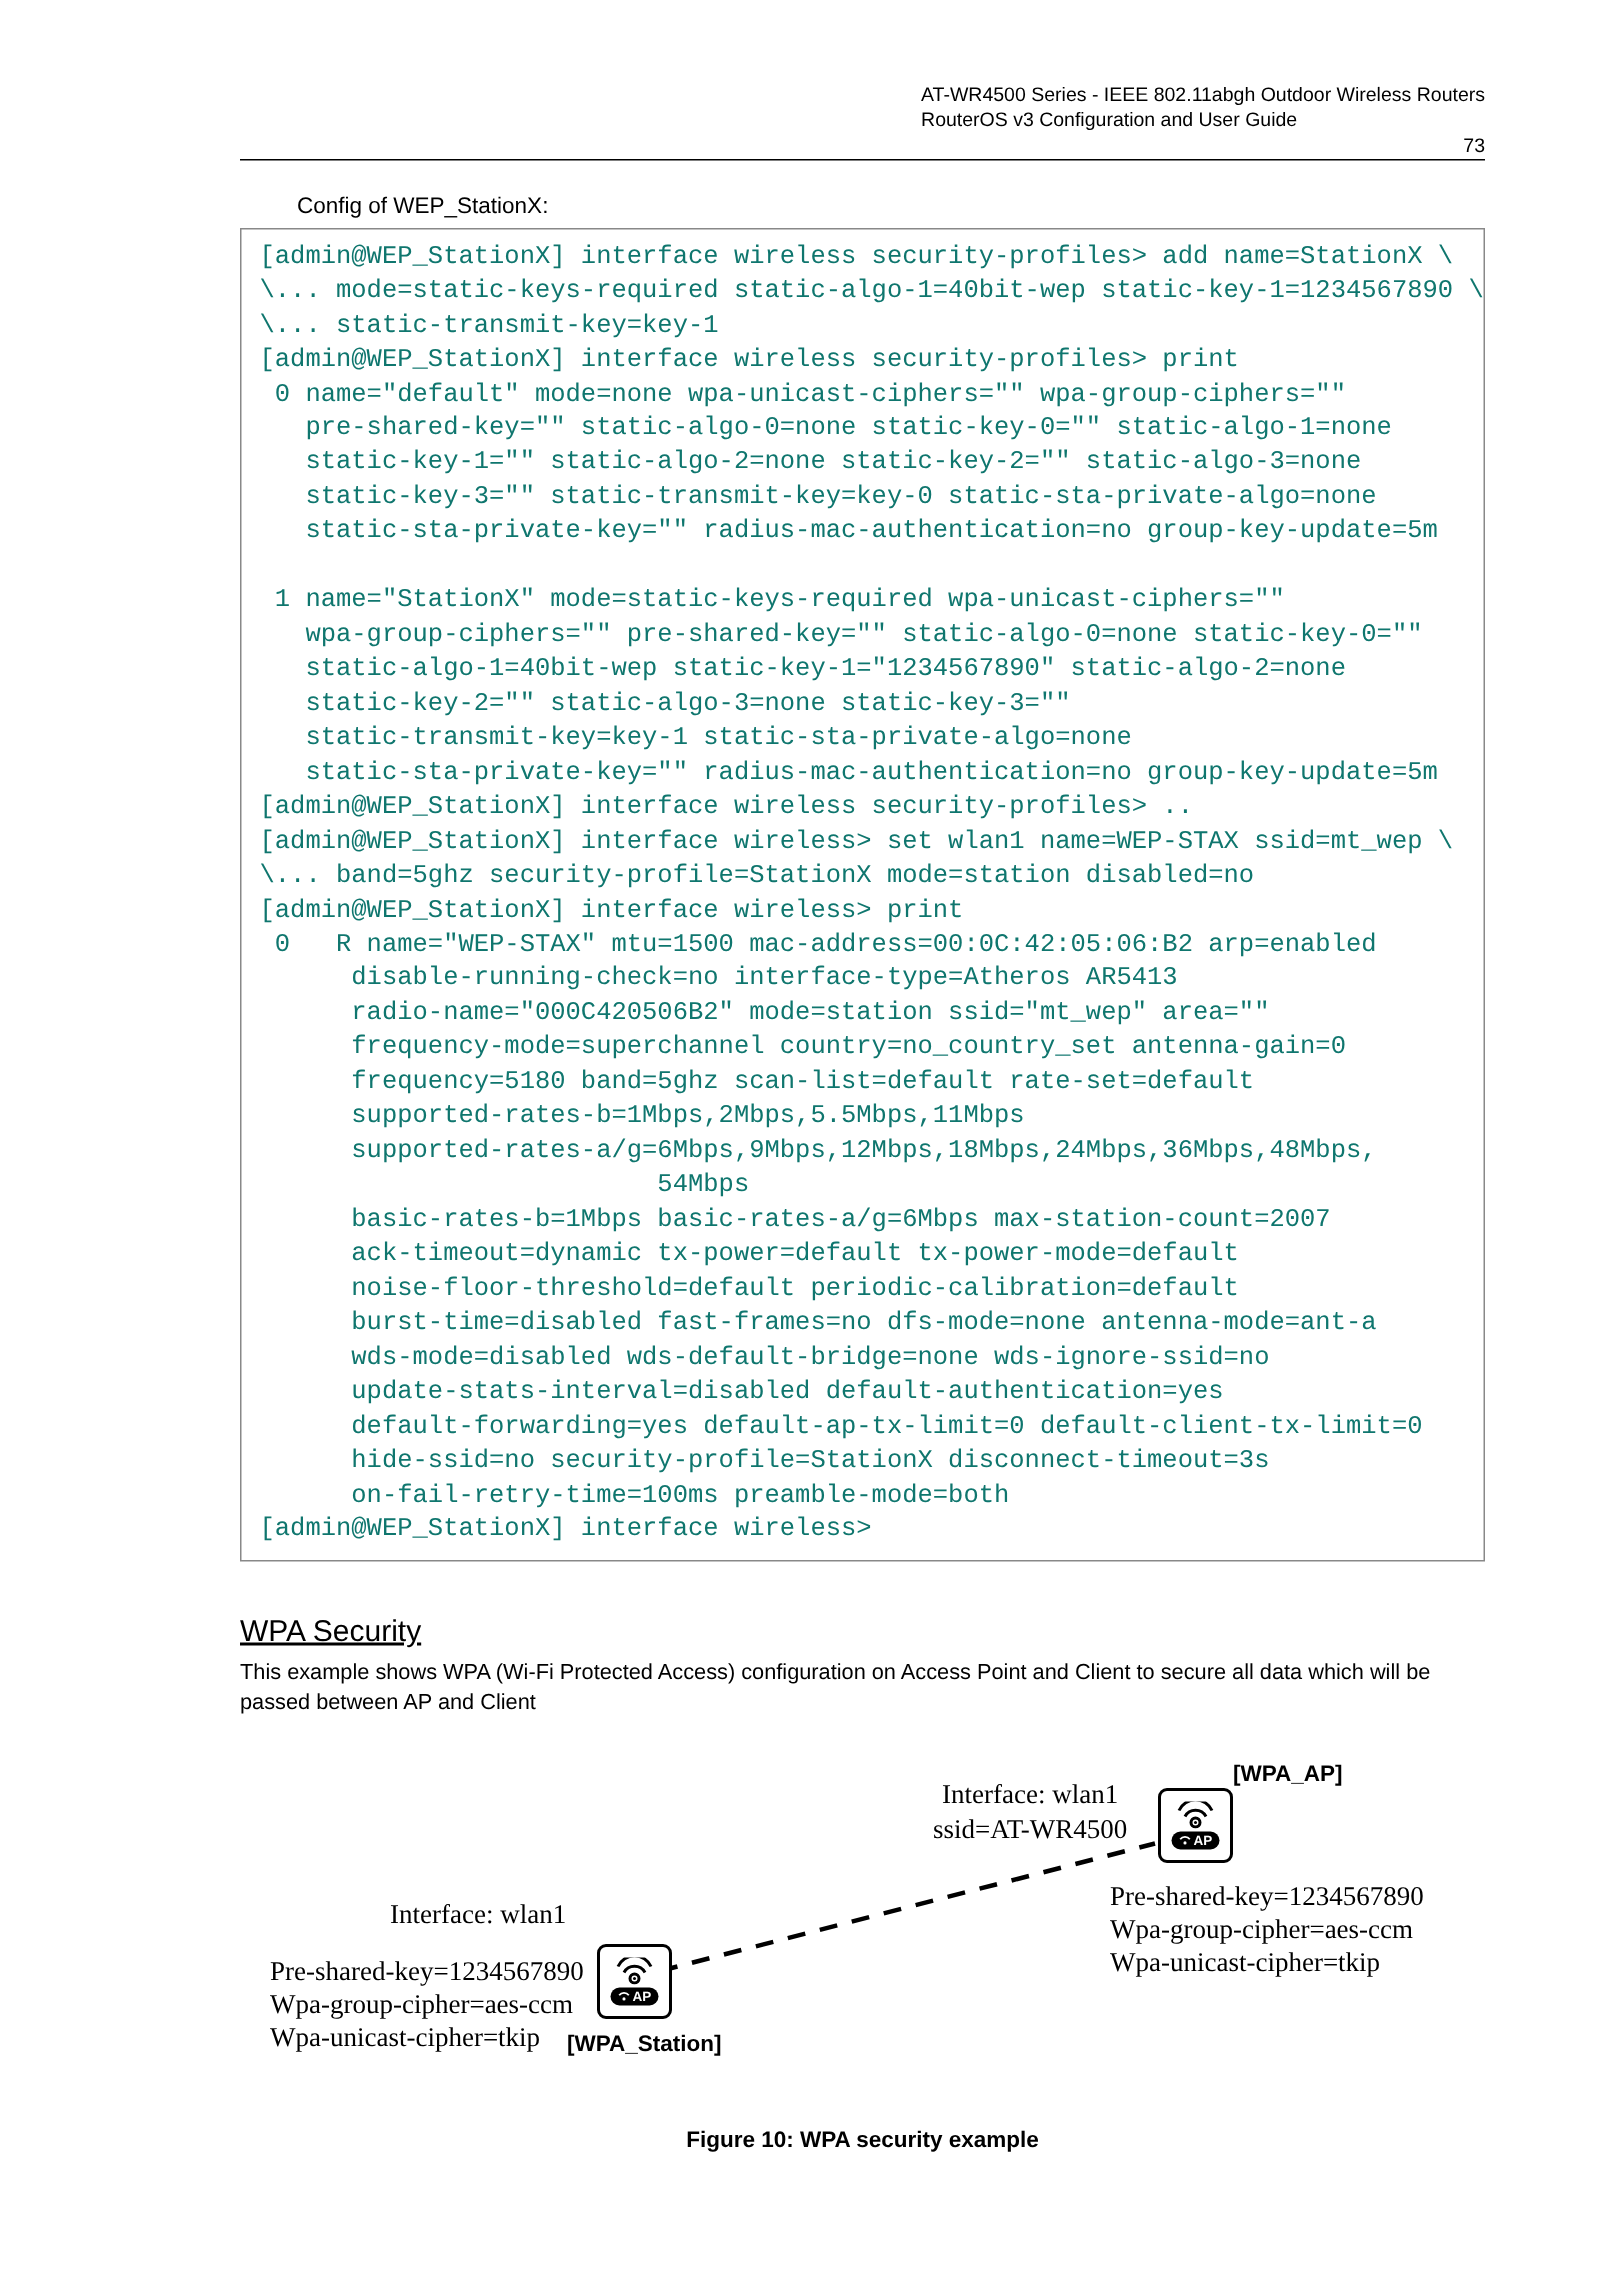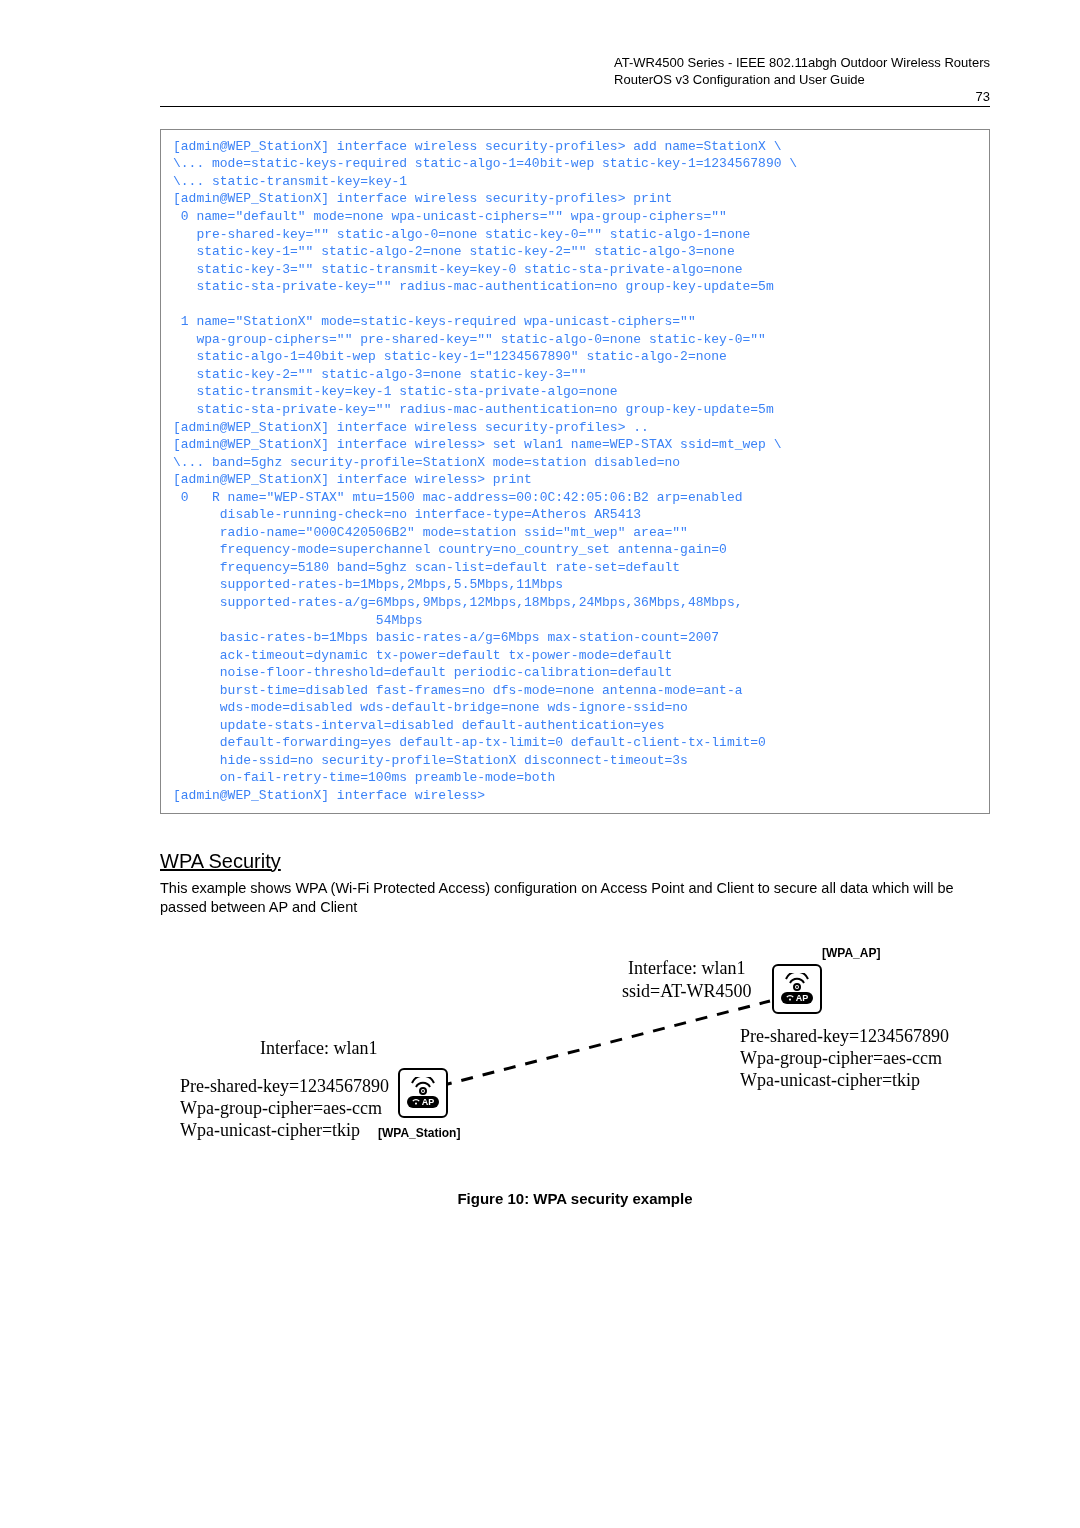--- a/index.html
+++ b/index.html
@@ -33,23 +33,23 @@
   }
   .subhead {
     font-family: "Arial", sans-serif;
     font-size: 15px;
     margin: 10px 0 6px 38px;
   }
   .codebox {
     border: 1px solid #888;
     padding: 8px 8px 8px 12px;
     font-family: "Courier New", monospace;
-    font-size: 13px;
+    font-size: 17px;
     line-height: 1.35;
-    color: #3b82f6;
+    color: #0f766e;
     white-space: pre;
     overflow: hidden;
     margin-bottom: 36px;
   }
   .section-title {
     font-size: 20px;
     text-decoration: underline;
     margin: 0 0 6px 0;
   }
   .body-text {
@@ -89,21 +89,21 @@
     border-radius: 10px;
     font-family: Arial, sans-serif;
     font-size: 9px;
     font-weight: bold;
     padding: 1px 5px;
     gap: 2px;
   }
   .bracket-label {
     font-family: Arial, sans-serif;
     font-weight: bold;
-    font-size: 12px;
+    font-size: 15px;
   }
   .diag-text {
     position: absolute;
     white-space: nowrap;
   }
   svg.dashline {
     position: absolute;
     left: 0;
     top: 0;
     width: 790px;
@@ -124,20 +124,21 @@
 <div class="page">
 
   <div class="header">
     <div class="left">
       <div>AT-WR4500 Series - IEEE 802.11abgh Outdoor Wireless Routers</div>
       <div>RouterOS v3 Configuration and User Guide</div>
     </div>
     <div class="right">73</div>
   </div>
 
+  <div class="subhead">Config of WEP_StationX:</div>
 
   <div class="codebox">[admin@WEP_StationX] interface wireless security-profiles&gt; add name=StationX \
 \... mode=static-keys-required static-algo-1=40bit-wep static-key-1=1234567890 \
 \... static-transmit-key=key-1
 [admin@WEP_StationX] interface wireless security-profiles&gt; print
  0 name="default" mode=none wpa-unicast-ciphers="" wpa-group-ciphers=""
    pre-shared-key="" static-algo-0=none static-key-0="" static-algo-1=none
    static-key-1="" static-algo-2=none static-key-2="" static-algo-3=none
    static-key-3="" static-transmit-key=key-0 static-sta-private-algo=none
    static-sta-private-key="" radius-mac-authentication=no group-key-update=5m

